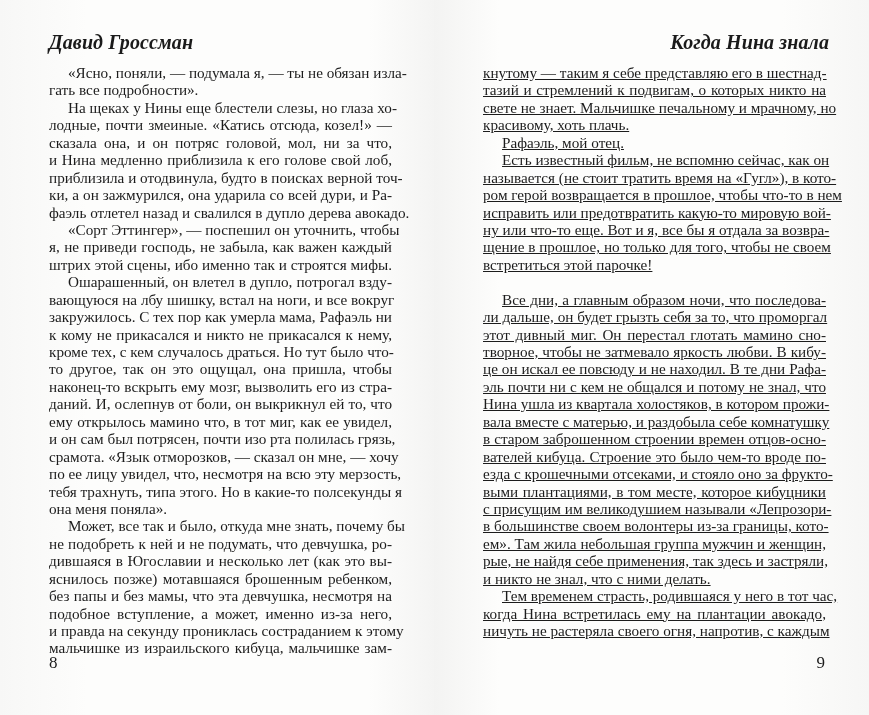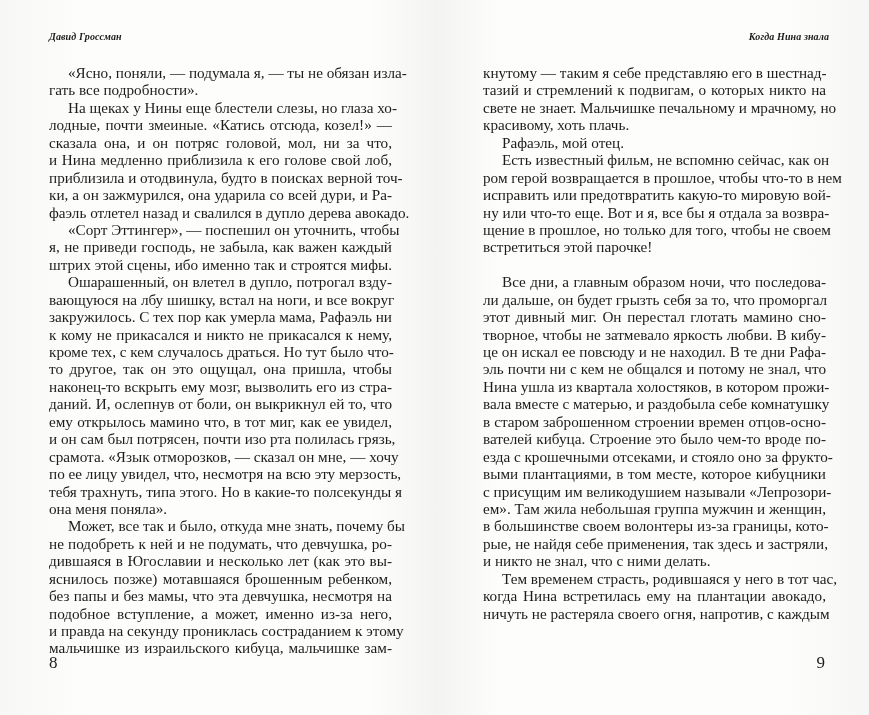--- a/index.html
+++ b/index.html
@@ -12,33 +12,33 @@
   }
   .spread { position: absolute; inset: 0; }
   .page {
     position: absolute; top: 0; height: 715px;
   }
   .page-left { left: 0; width: 434px; background: linear-gradient(to right, #f7f7f6 0%, #fdfdfc 20%, #fdfdfc 85%, #f4f4f3 100%); }
   .page-right { left: 434px; width: 435px; background: linear-gradient(to right, #f3f3f2 0%, #fdfdfc 15%, #fdfdfc 80%, #f6f6f5 100%); }
   .running-head {
     position: absolute; top: 31px;
     font-style: italic; font-weight: bold;
-    font-size: 10px; letter-spacing: 0.1px;
+    font-size: 20px; letter-spacing: 0.1px;
     color: #1a1a1a;
   }
   .page-left .running-head { left: 49px; }
   .page-right .running-head { right: 40px; }
   .text {
     position: absolute; top: 64px;
     width: 343px;
     font-size: 15.2px;
     line-height: 17.45px;
   }
   .page-left .text { left: 49px; }
-  .page-right .text { left: 483px; left: 49px; }
+  .page-right .text { left: 483px; left: 49px; text-decoration: underline; }
   .line {
     display: block; white-space: nowrap;
     text-align: justify; text-align-last: justify;
     height: 17.45px;
   }
   .line.last { text-align-last: left; }
   .line.indent { padding-left: 19px; }
   .line.blank { height: 17.45px; }
   .folio {
     position: absolute; top: 653px;
@@ -93,41 +93,42 @@
   </div>
   <div class="page page-right">
     <div class="running-head">Когда Нина знала</div>
     <div class="text" id="right-text">
         <span class="line">кнутому — таким я себе представляю его в шестнад-</span>
         <span class="line">тазий и стремлений к подвигам, о которых никто на</span>
         <span class="line">свете не знает. Мальчишке печальному и мрачному, но</span>
         <span class="line last">красивому, хоть плачь.</span>
         <span class="line indent last">Рафаэль, мой отец.</span>
         <span class="line indent">Есть известный фильм, не вспомню сейчас, как он</span>
+        <span class="line">называется (не стоит тратить время на «Гугл»), в кото-</span>
         <span class="line">ром герой возвращается в прошлое, чтобы что-то в нем</span>
         <span class="line">исправить или предотвратить какую-то мировую вой-</span>
         <span class="line">ну или что-то еще. Вот и я, все бы я отдала за возвра-</span>
         <span class="line">щение в прошлое, но только для того, чтобы не своем</span>
         <span class="line last">встретиться этой парочке!</span>
         <span class="line last blank"></span>
         <span class="line indent">Все дни, а главным образом ночи, что последова-</span>
         <span class="line">ли дальше, он будет грызть себя за то, что проморгал</span>
         <span class="line">этот дивный миг. Он перестал глотать мамино сно-</span>
         <span class="line">творное, чтобы не затмевало яркость любви. В кибу-</span>
         <span class="line">це он искал ее повсюду и не находил. В те дни Рафа-</span>
         <span class="line">эль почти ни с кем не общался и потому не знал, что</span>
         <span class="line">Нина ушла из квартала холостяков, в котором прожи-</span>
         <span class="line">вала вместе с матерью, и раздобыла себе комнатушку</span>
         <span class="line">в старом заброшенном строении времен отцов-осно-</span>
         <span class="line">вателей кибуца. Строение это было чем-то вроде по-</span>
         <span class="line">езда с крошечными отсеками, и стояло оно за фрукто-</span>
         <span class="line">выми плантациями, в том месте, которое кибуцники</span>
         <span class="line">с присущим им великодушием называли «Лепрозори-</span>
+        <span class="line">в большинстве своем волонтеры из-за границы, кото-</span>
         <span class="line">ем». Там жила небольшая группа мужчин и женщин,</span>
-        <span class="line">в большинстве своем волонтеры из-за границы, кото-</span>
         <span class="line">рые, не найдя себе применения, так здесь и застряли,</span>
         <span class="line last">и никто не знал, что с ними делать.</span>
         <span class="line indent">Тем временем страсть, родившаяся у него в тот час,</span>
         <span class="line">когда Нина встретилась ему на плантации авокадо,</span>
         <span class="line">ничуть не растеряла своего огня, напротив, с каждым</span>
       </div>
     <div class="folio">9</div>
   </div>
 </div>
 

